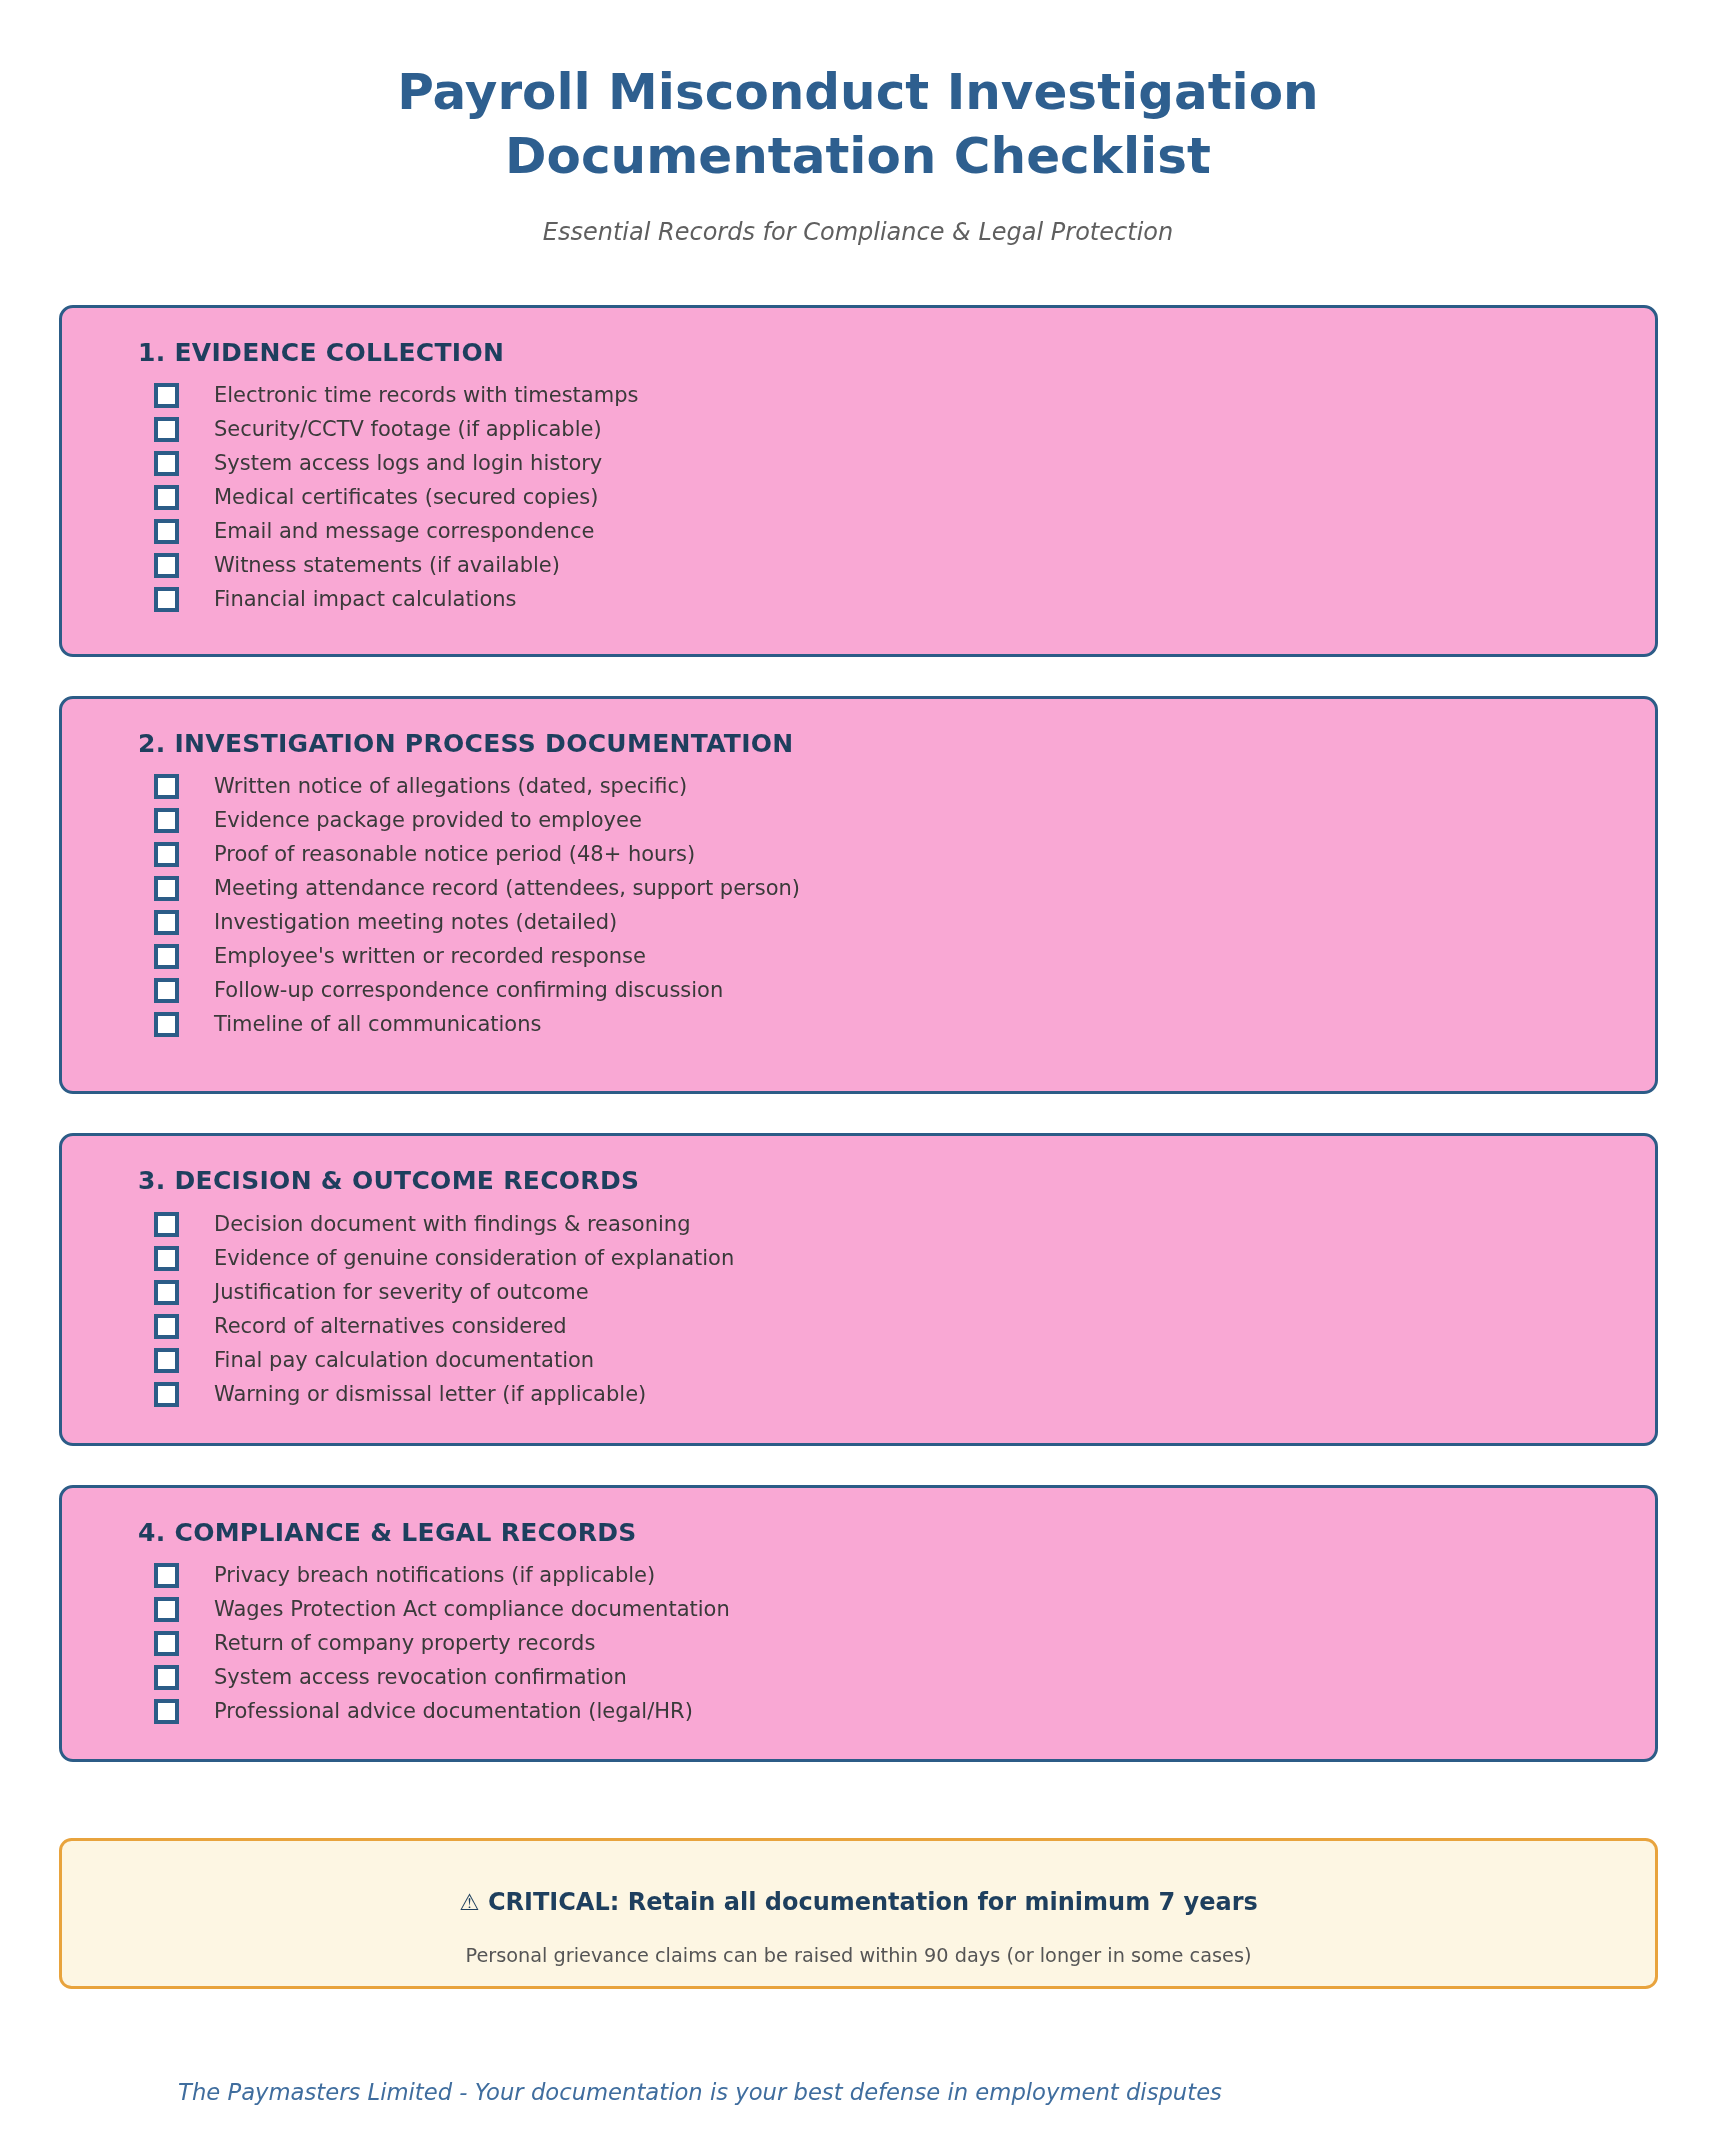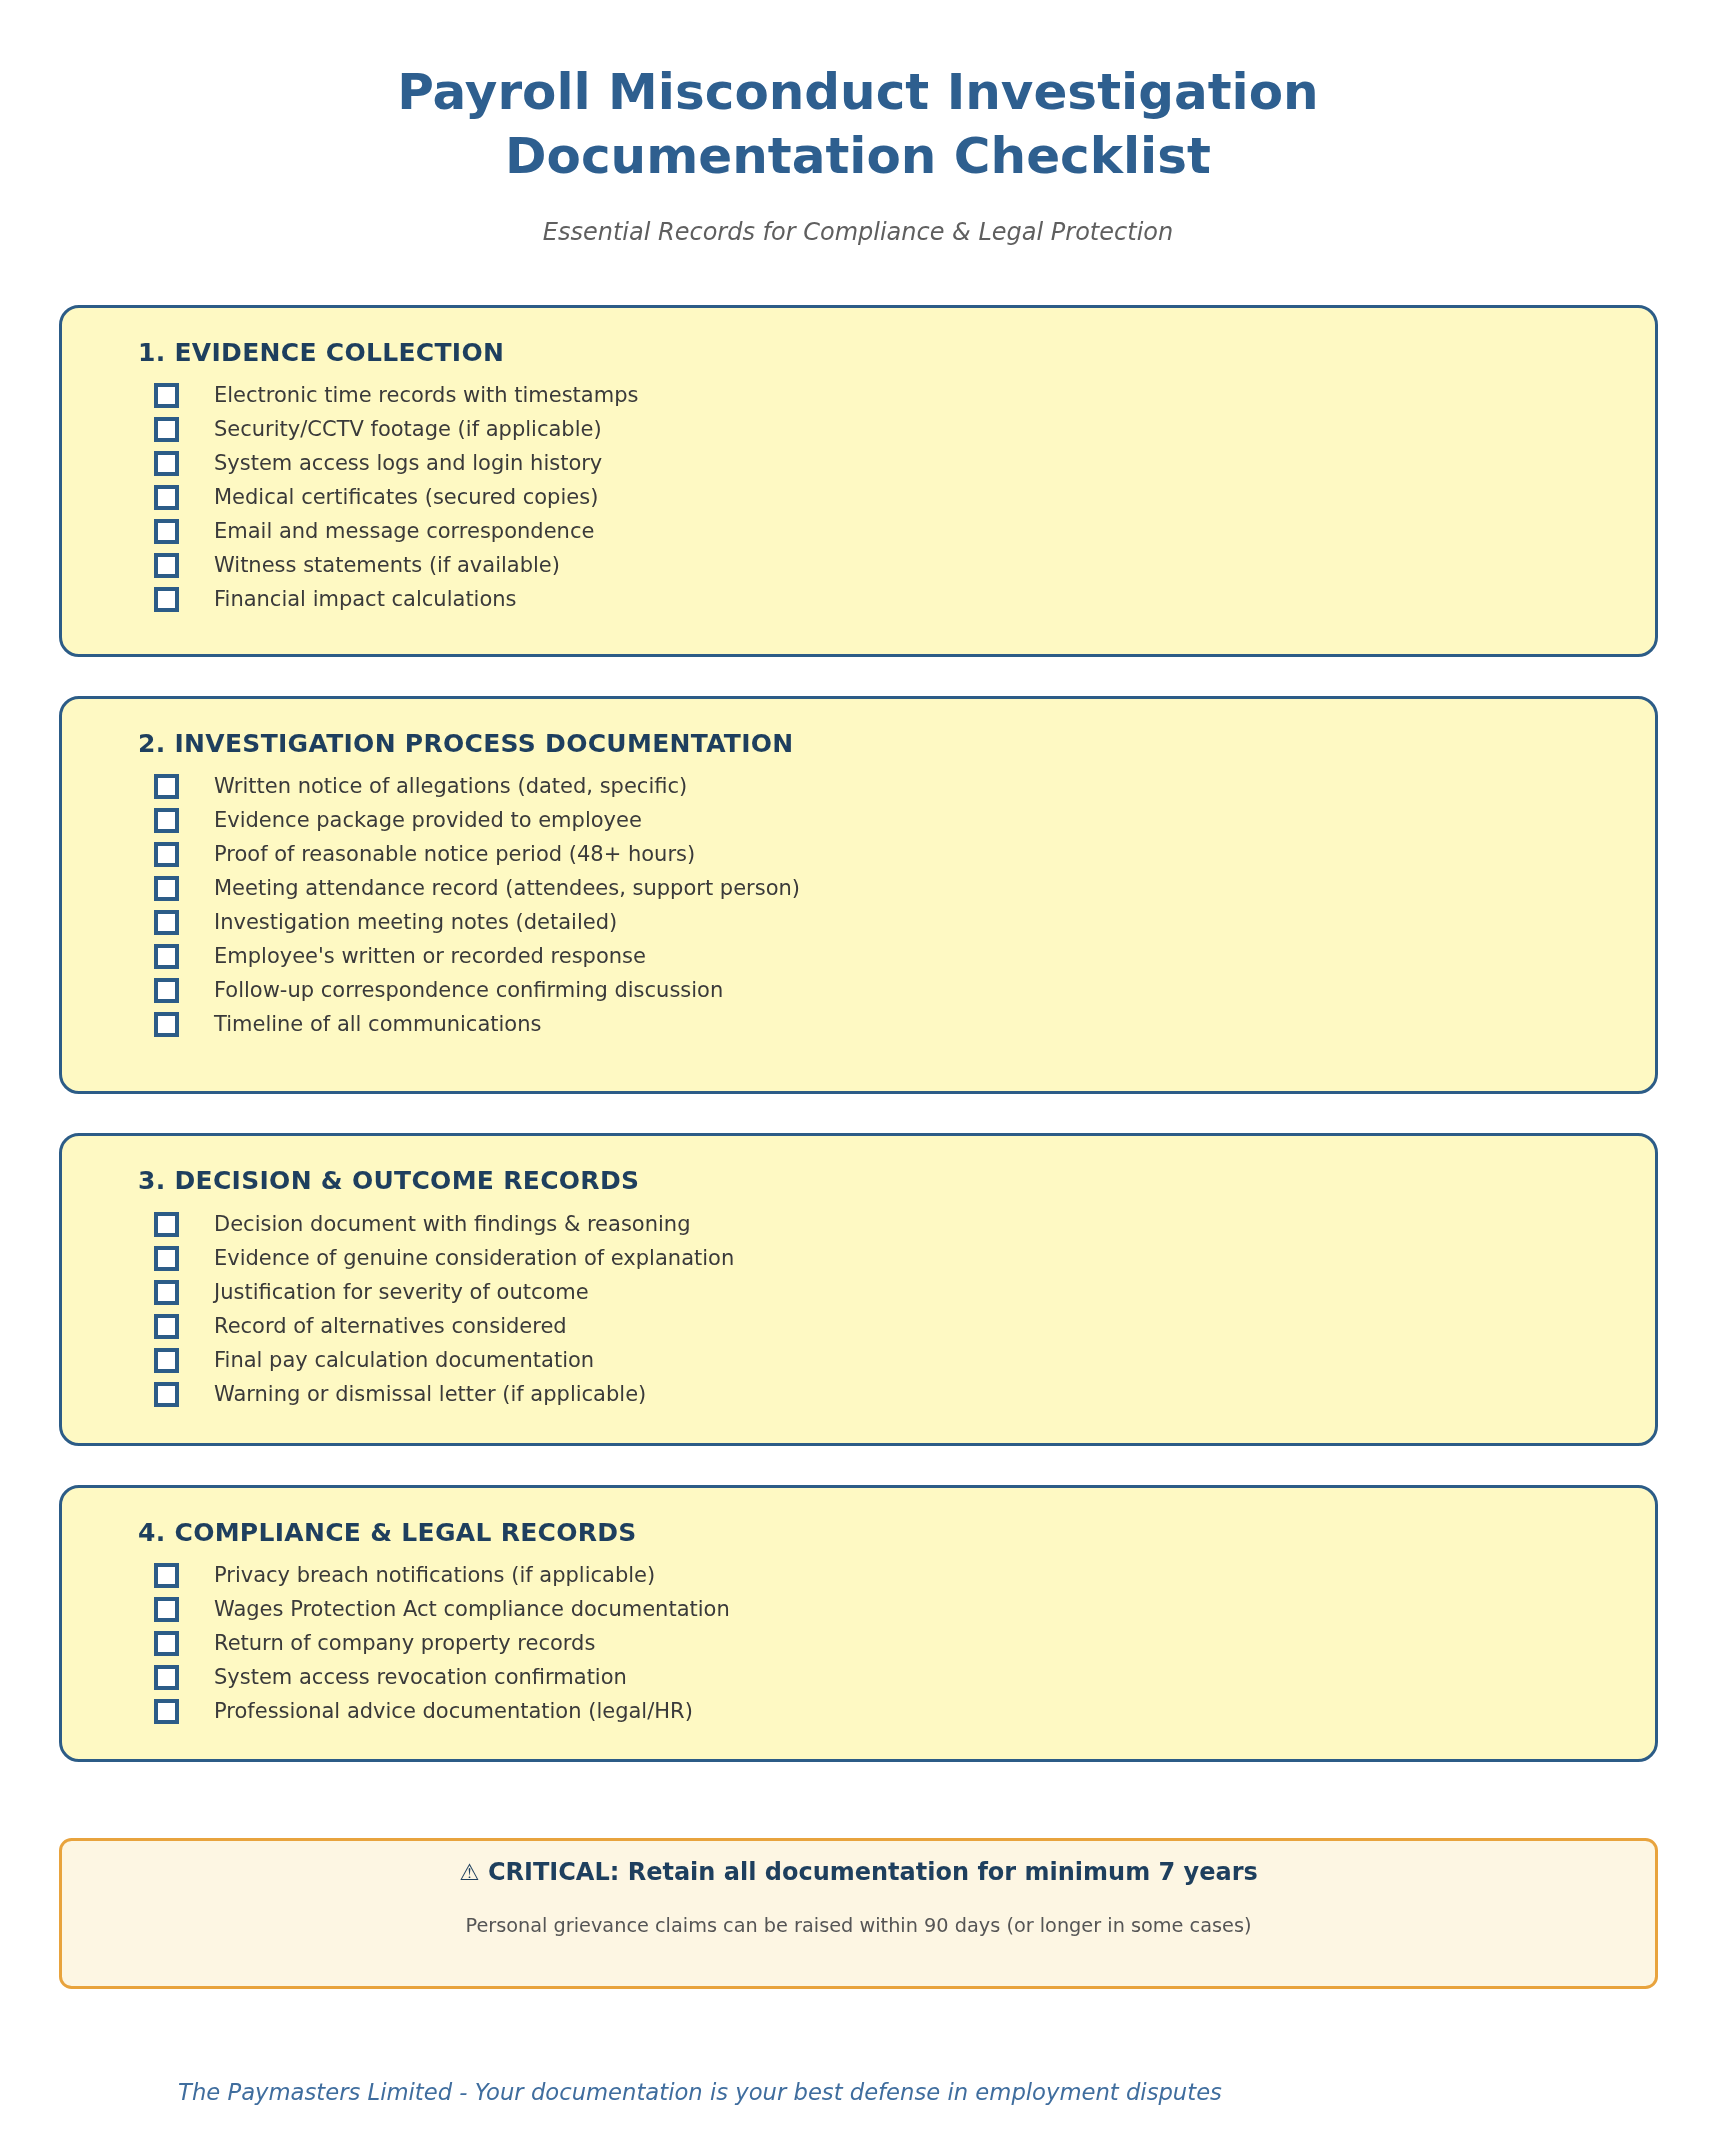--- a/index.html
+++ b/index.html
@@ -47,23 +47,23 @@
   }
 
   
   .sections {
     position: absolute;
     left: 59px;
     top: 305px;
     width: 1599px;
   }
   .card {
-    background: #fef9c3;
+    background: #f9a8d4;
     border: 3.4px solid #2c5c87;
-    border-radius: 20px;
+    border-radius: 14px;
     box-sizing: border-box;
     margin-bottom: 39px;
     padding: 30px 0 34px 0;
   }
   .card-title {
     color: #1e3f5e;
     font-size: 25px;
     font-weight: bold;
     letter-spacing: 0.3px;
     margin: 0 0 11.7px 76px;
@@ -106,21 +106,21 @@
     position: absolute;
     left: 59px;
     top: 1838px;
     width: 1599px;
     height: 151px;
     box-sizing: border-box;
     background: #fdf6e3;
     border: 3.4px solid #e8a33d;
     border-radius: 12.6px;
     text-align: center;
-    padding-top: 18px;
+    padding-top: 48px;
   }
   .warning-title {
     color: #1e3f5e;
     font-size: 24px;
     font-weight: bold;
     line-height: 1.1;
   }
   .warn-icon {
     font-weight: normal;
     font-size: 22.7px;

